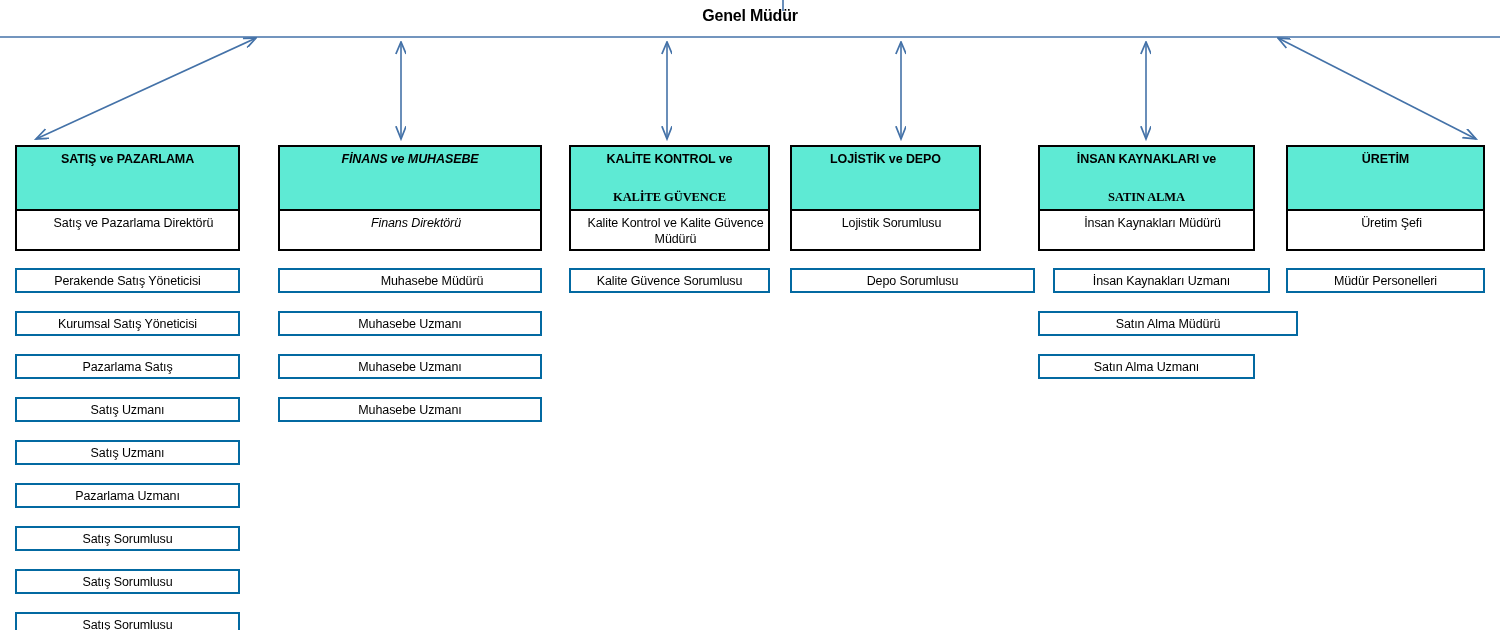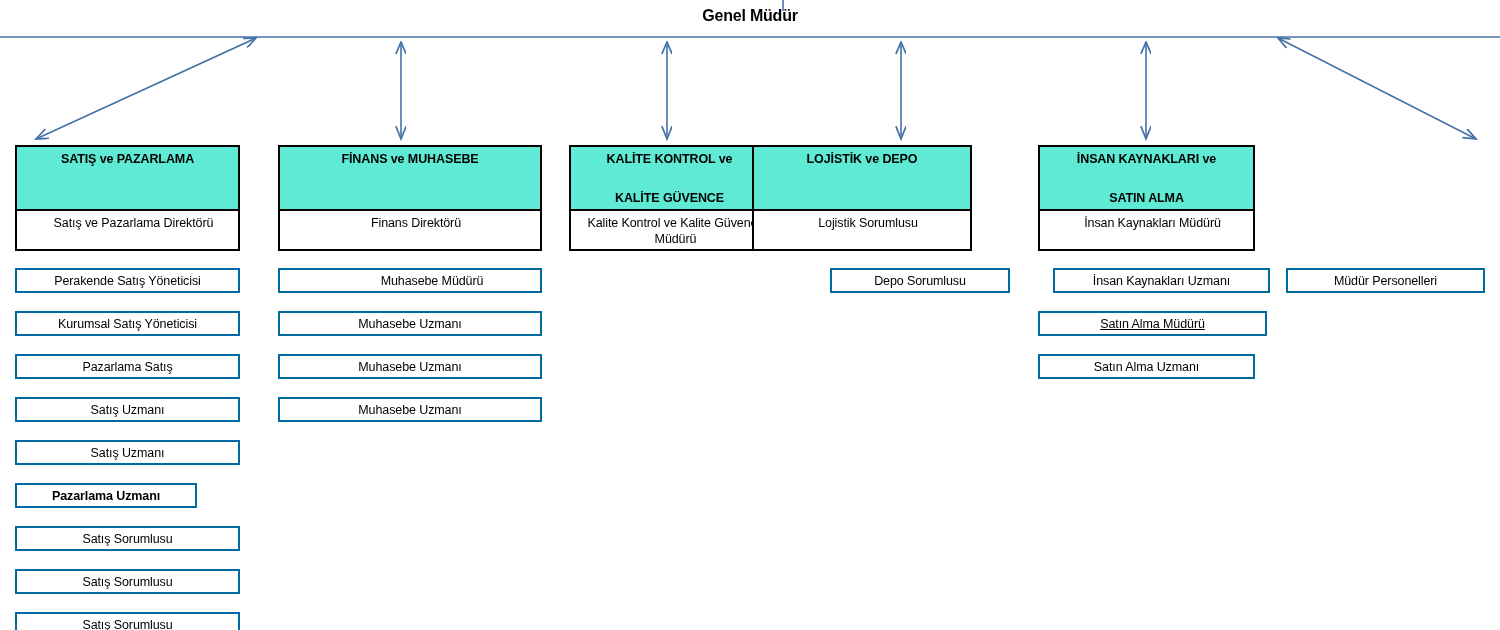--- a/index.html
+++ b/index.html
@@ -60,20 +60,21 @@
   }
   .dept-header .line1 {
     position: absolute;
     left: 0; right: 0;
     top: 5px;
   }
   .dept-header .line2 {
     position: absolute;
     left: 0; right: 0;
     bottom: 4px;
+    font-family: Liberation Serif, serif;
   }
   .dept-header.single .line1 {
     top: 5px;
   }
 
   .lead-box {
     box-sizing: border-box;
     border: 2px solid #000000;
     border-top: 2px solid #000000;
     background: #ffffff;
@@ -139,77 +140,86 @@
   <div class="column" id="col-0" style="left: 15px; width: 225px;">
     <div class="dept-header single">
       <span class="line1">SATIŞ ve PAZARLAMA</span>
 
     </div>
     <div class="lead-box">
       <span>Satış ve Pazarlama Direktörü</span>
     </div>
   </div>
 
-  <div class="column" id="col-1" style="left: 278px; width: 264px;">
+  <div class="column" id="col-1" style="left: 278px; width: 264px; font-style: italic;">
     <div class="dept-header single">
       <span class="line1">FİNANS ve MUHASEBE</span>
 
     </div>
     <div class="lead-box">
       <span>Finans Direktörü</span>
     </div>
   </div>
 
   <div class="column" id="col-2" style="left: 569px; width: 201px;">
     <div class="dept-header">
       <span class="line1">KALİTE KONTROL ve</span>
       <span class="line2">KALİTE GÜVENCE</span>
     </div>
     <div class="lead-box">
       <span>Kalite Kontrol ve Kalite Güvence Müdürü</span>
     </div>
   </div>
 
-  <div class="column" id="col-3" style="left: 752px; width: 220px;">
+  <div class="column" id="col-3" style="left: 790px; width: 191px;">
     <div class="dept-header single">
       <span class="line1">LOJİSTİK ve DEPO</span>
 
     </div>
     <div class="lead-box">
       <span>Lojistik Sorumlusu</span>
     </div>
   </div>
 
   <div class="column" id="col-4" style="left: 1038px; width: 217px;">
     <div class="dept-header">
       <span class="line1">İNSAN KAYNAKLARI ve</span>
       <span class="line2">SATIN ALMA</span>
     </div>
     <div class="lead-box">
       <span>İnsan Kaynakları Müdürü</span>
     </div>
   </div>
 
+  <div class="column" id="col-5" style="left: 1286px; width: 199px;">
+    <div class="dept-header single">
+      <span class="line1">ÜRETİM</span>
+
+    </div>
+    <div class="lead-box">
+      <span>Üretim Şefi</span>
+    </div>
+  </div>
 
 <div class="member-box" style="left: 15px; width: 225px; top: 268px;">
       <span>Perakende Satış Yöneticisi</span>
     </div>
     <div class="member-box" style="left: 15px; width: 225px; top: 311px;">
       <span>Kurumsal Satış Yöneticisi</span>
     </div>
     <div class="member-box" style="left: 15px; width: 225px; top: 354px;">
       <span>Pazarlama Satış</span>
     </div>
     <div class="member-box" style="left: 15px; width: 225px; top: 397px;">
       <span>Satış Uzmanı</span>
     </div>
     <div class="member-box" style="left: 15px; width: 225px; top: 440px;">
       <span>Satış Uzmanı</span>
     </div>
-    <div class="member-box" style="left: 15px; width: 182px; top: 483px; font-weight: bold;">
+    <div class="member-box" style="left: 15px; width: 225px; top: 483px;">
       <span>Pazarlama Uzmanı</span>
     </div>
     <div class="member-box" style="left: 15px; width: 225px; top: 526px;">
       <span>Satış Sorumlusu</span>
     </div>
     <div class="member-box" style="left: 15px; width: 225px; top: 569px;">
       <span>Satış Sorumlusu</span>
     </div>
     <div class="member-box" style="left: 15px; width: 225px; top: 612px;">
       <span>Satış Sorumlusu</span>
@@ -219,27 +229,30 @@
     </div>
     <div class="member-box" style="left: 278px; width: 264px; top: 311px;">
       <span>Muhasebe Uzmanı</span>
     </div>
     <div class="member-box" style="left: 278px; width: 264px; top: 354px;">
       <span>Muhasebe Uzmanı</span>
     </div>
     <div class="member-box" style="left: 278px; width: 264px; top: 397px;">
       <span>Muhasebe Uzmanı</span>
     </div>
-    <div class="member-box" style="left: 830px; width: 180px; top: 268px;">
+    <div class="member-box" style="left: 569px; width: 201px; top: 268px;">
+      <span>Kalite Güvence Sorumlusu</span>
+    </div>
+    <div class="member-box" style="left: 790px; width: 245px; top: 268px;">
       <span>Depo Sorumlusu</span>
     </div>
     <div class="member-box" style="left: 1038px; width: 217px; top: 268px; margin-left: 15px;">
       <span>İnsan Kaynakları Uzmanı</span>
     </div>
-    <div class="member-box" style="left: 1038px; width: 229px; top: 311px; text-decoration: underline;">
+    <div class="member-box" style="left: 1038px; width: 260px; top: 311px;">
       <span>Satın Alma Müdürü</span>
     </div>
     <div class="member-box" style="left: 1038px; width: 217px; top: 354px;">
       <span>Satın Alma Uzmanı</span>
     </div>
     <div class="member-box" style="left: 1286px; width: 199px; top: 268px;">
       <span>Müdür Personelleri</span>
     </div>
   </div>
 

